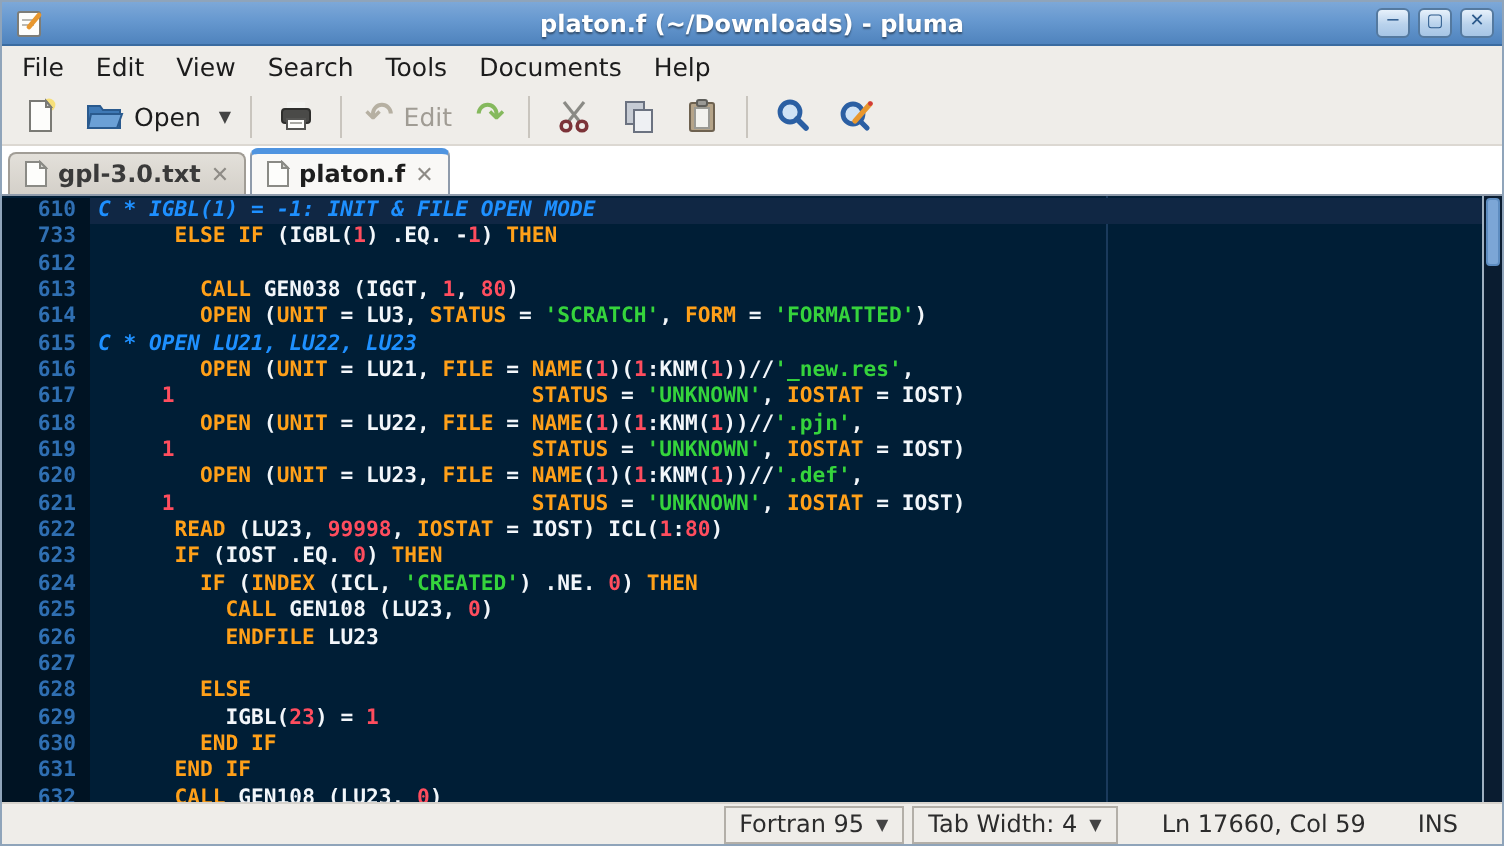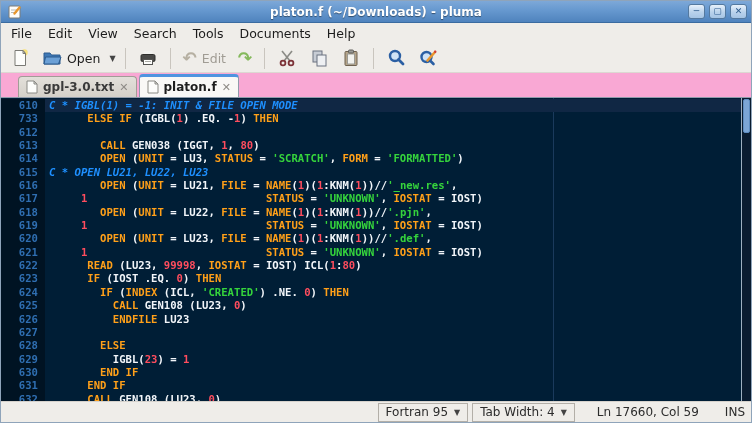--- a/index.html
+++ b/index.html
@@ -43,21 +43,21 @@
     font-size:12.5px; color:#1c1c1c;
   }
   .tbtn.disabled { color:#a09c94; }
   .tsep { width:1px; height:21px; background:#c9c5be; margin:0 5px; }
   .chev { font-size:8px; color:#444; padding:3px 2px; }
   .ticon { width:20px; height:20px; display:block; }
   .arrow-glyph { font-size:17px; line-height:20px; font-weight:bold; }
   
   .tabbar {
     height:24px; flex:0 0 24px; display:flex; align-items:flex-end;
-    background:#f9a8d4; padding-left:17px; gap:2px;
+    background:#ffffff; padding-left:3px; gap:2px;
   }
   .tab {
     display:flex; align-items:center; gap:5px; height:21px; padding:0 7px;
     border:1px solid #a19d96; border-bottom:none; border-radius:4px 4px 0 0;
     background:linear-gradient(#e3e0da, #d4d0c9);
     font-size:12px; font-weight:bold; color:#3a3a3a;
   }
   .tab.active {
     background:#f9f8f6; height:23px;
     border:1px solid #8f9bab; border-bottom:none;
@@ -87,21 +87,21 @@
     flex:0 0 10px; background:#0a1c30; border-left:1px solid #9fb0c0; position:relative;
   }
   .scroll-thumb {
     position:absolute; top:1px; left:1px; right:1px; height:34px;
     background:#7ca6d6; border-radius:2px; border:1px solid #5d8cc0;
   }
   
   .statusbar {
     height:21px; flex:0 0 21px; display:flex; align-items:center; justify-content:flex-end;
     background:#EFEDE9; border-top:1px solid #d6d2cc; font-size:12px; color:#2c2c2c;
-    padding-right:6px; gap:0;
+    padding-right:22px; gap:0;
   }
   .status-combo {
     display:flex; align-items:center; gap:6px; border:1px solid #b3afa8;
     padding:1px 7px; height:19px; margin-right:4px; background:#EFEDE9;
   }
   .status-combo .chev { padding:0; }
   .status-pos { margin:0 26px 0 18px; }
 </style>
 </head>
 <body>

